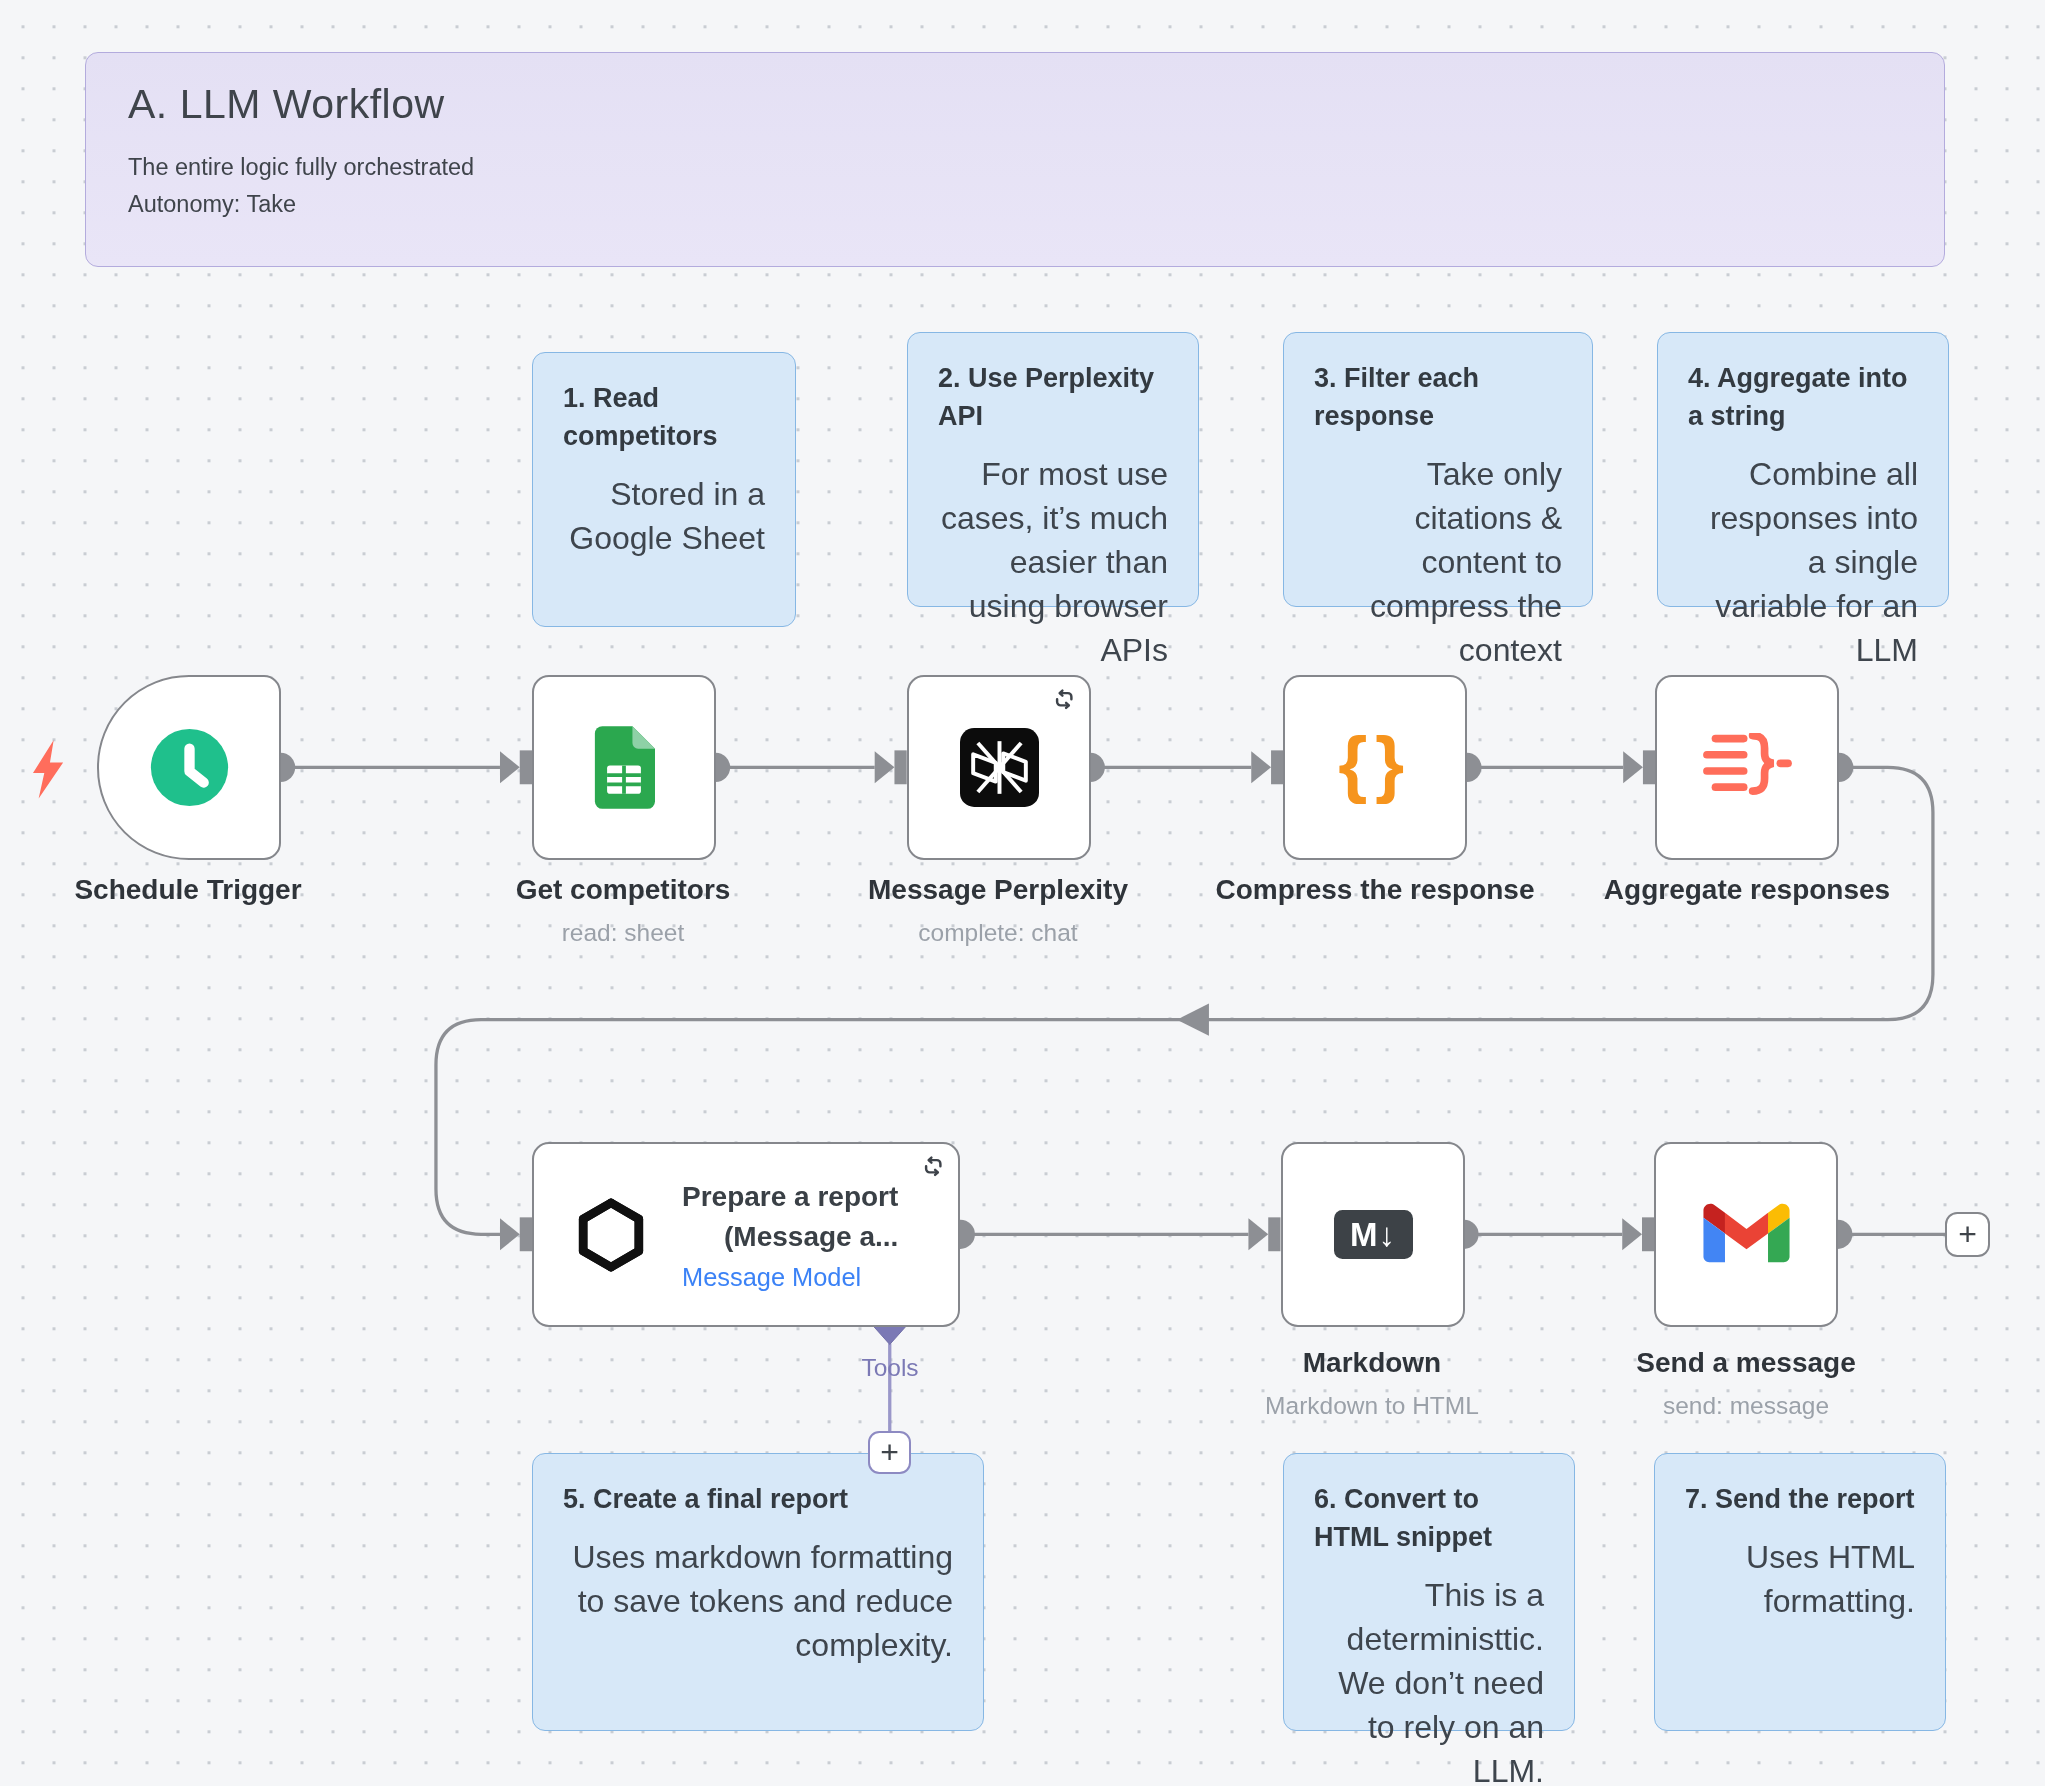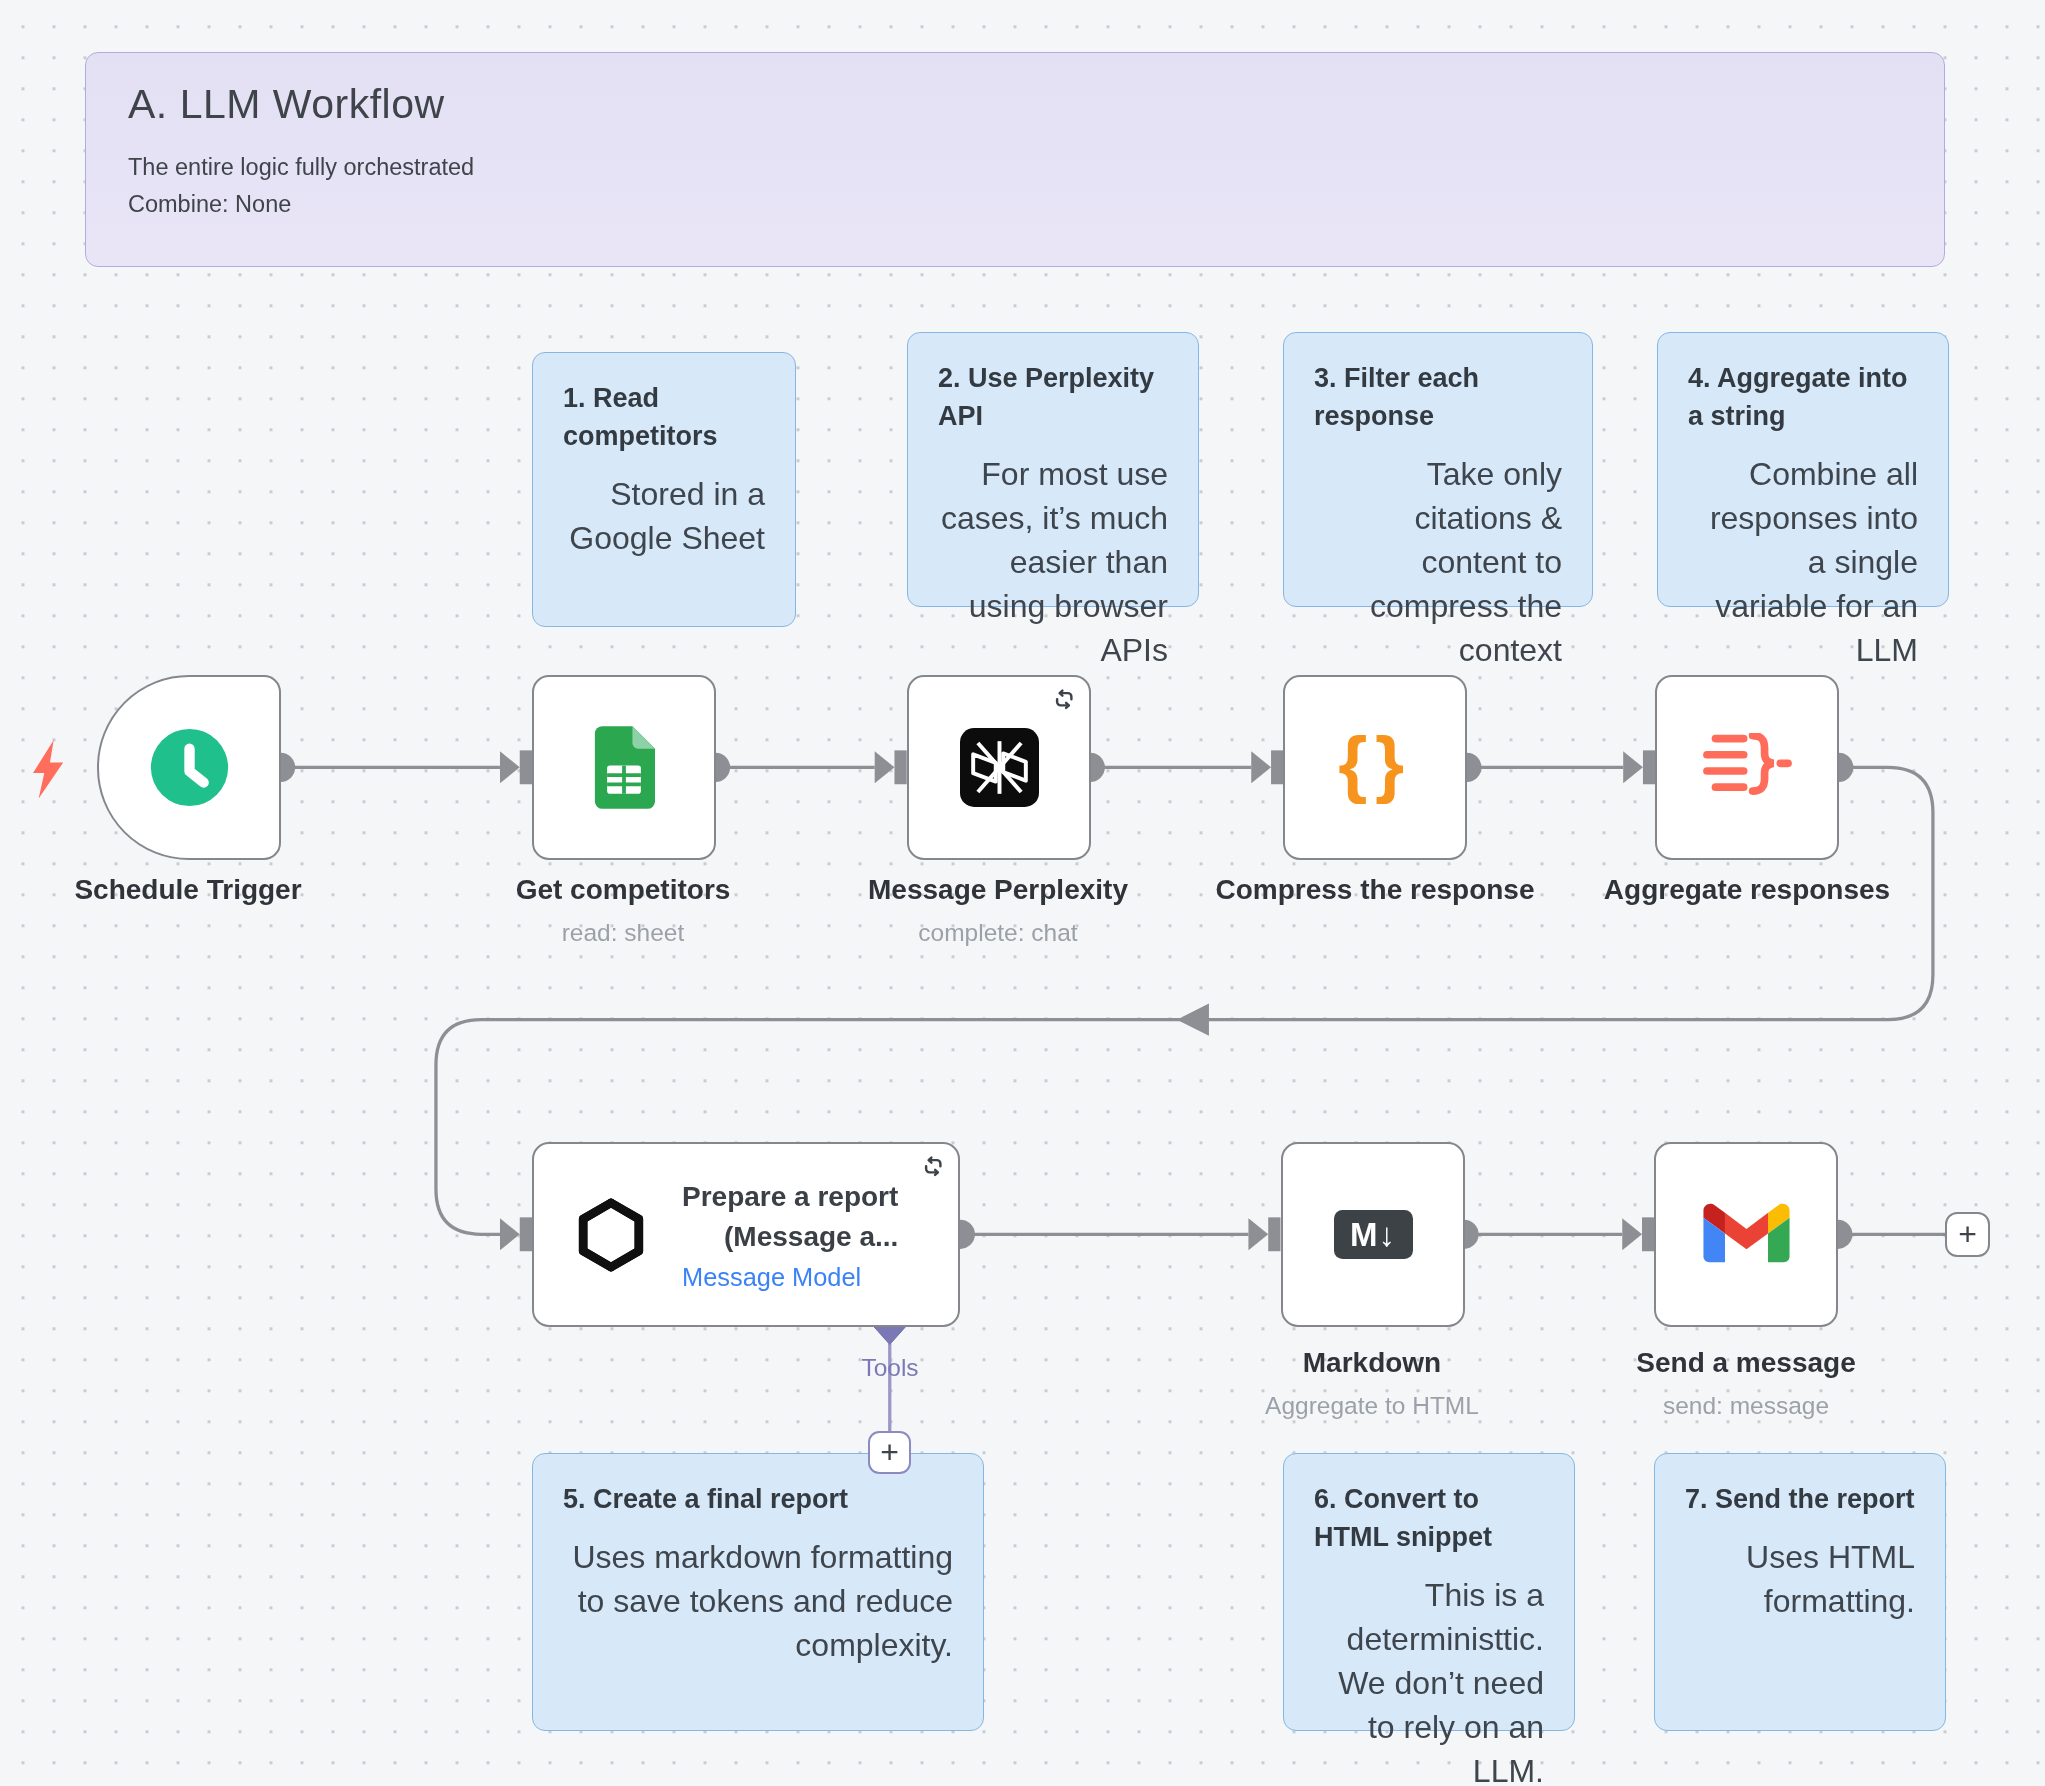--- a/index.html
+++ b/index.html
@@ -42,21 +42,21 @@
 </style>
 </head>
 <body>
 
 <div class="canvas">
 
   <div class="sticky sticky-purple" style="left:85px;top:52px;width:1860px;height:215px">
     <div class="t">A. LLM Workflow</div>
     <div class="b">
       <div>The entire logic fully orchestrated</div>
-      <div>Combine: None</div>
+      <div>Autonomy: Take</div>
     </div>
   </div>
 
   <div class="sticky sticky-blue" style="left:532px;top:352px;width:264px;height:275px">
     <div class="t">1. Read competitors</div>
     <div class="b">Stored in a Google Sheet</div>
   </div>
   <div class="sticky sticky-blue" style="left:907px;top:332px;width:292px;height:275px">
     <div class="t">2. Use Perplexity API</div>
     <div class="b">For most use cases, it’s much easier than using browser APIs</div>
@@ -232,21 +232,21 @@
   </div>
 
   <div class="node-label" style="left:188px;top:874px">Schedule Trigger</div>
   <div class="node-label" style="left:623px;top:874px">Get competitors</div>
   <div class="node-sub" style="left:623px;top:919px">read: sheet</div>
   <div class="node-label" style="left:998px;top:874px">Message Perplexity</div>
   <div class="node-sub" style="left:998px;top:919px">complete: chat</div>
   <div class="node-label" style="left:1375px;top:874px">Compress the response</div>
   <div class="node-label" style="left:1747px;top:874px">Aggregate responses</div>
   <div class="node-label" style="left:1372px;top:1347px">Markdown</div>
-  <div class="node-sub" style="left:1372px;top:1392px">Aggregate to HTML</div>
+  <div class="node-sub" style="left:1372px;top:1392px">Markdown to HTML</div>
   <div class="node-label" style="left:1746px;top:1347px">Send a message</div>
   <div class="node-sub" style="left:1746px;top:1392px">send: message</div>
 
   <div class="tools-label" style="left:890px;top:1354px">Tools</div>
   <div class="plus-btn plus-purple" style="left:868px;top:1431px">+</div>
   <div class="plus-btn plus-gray" style="left:1945px;top:1212px">+</div>
 
 </div>
 
 

